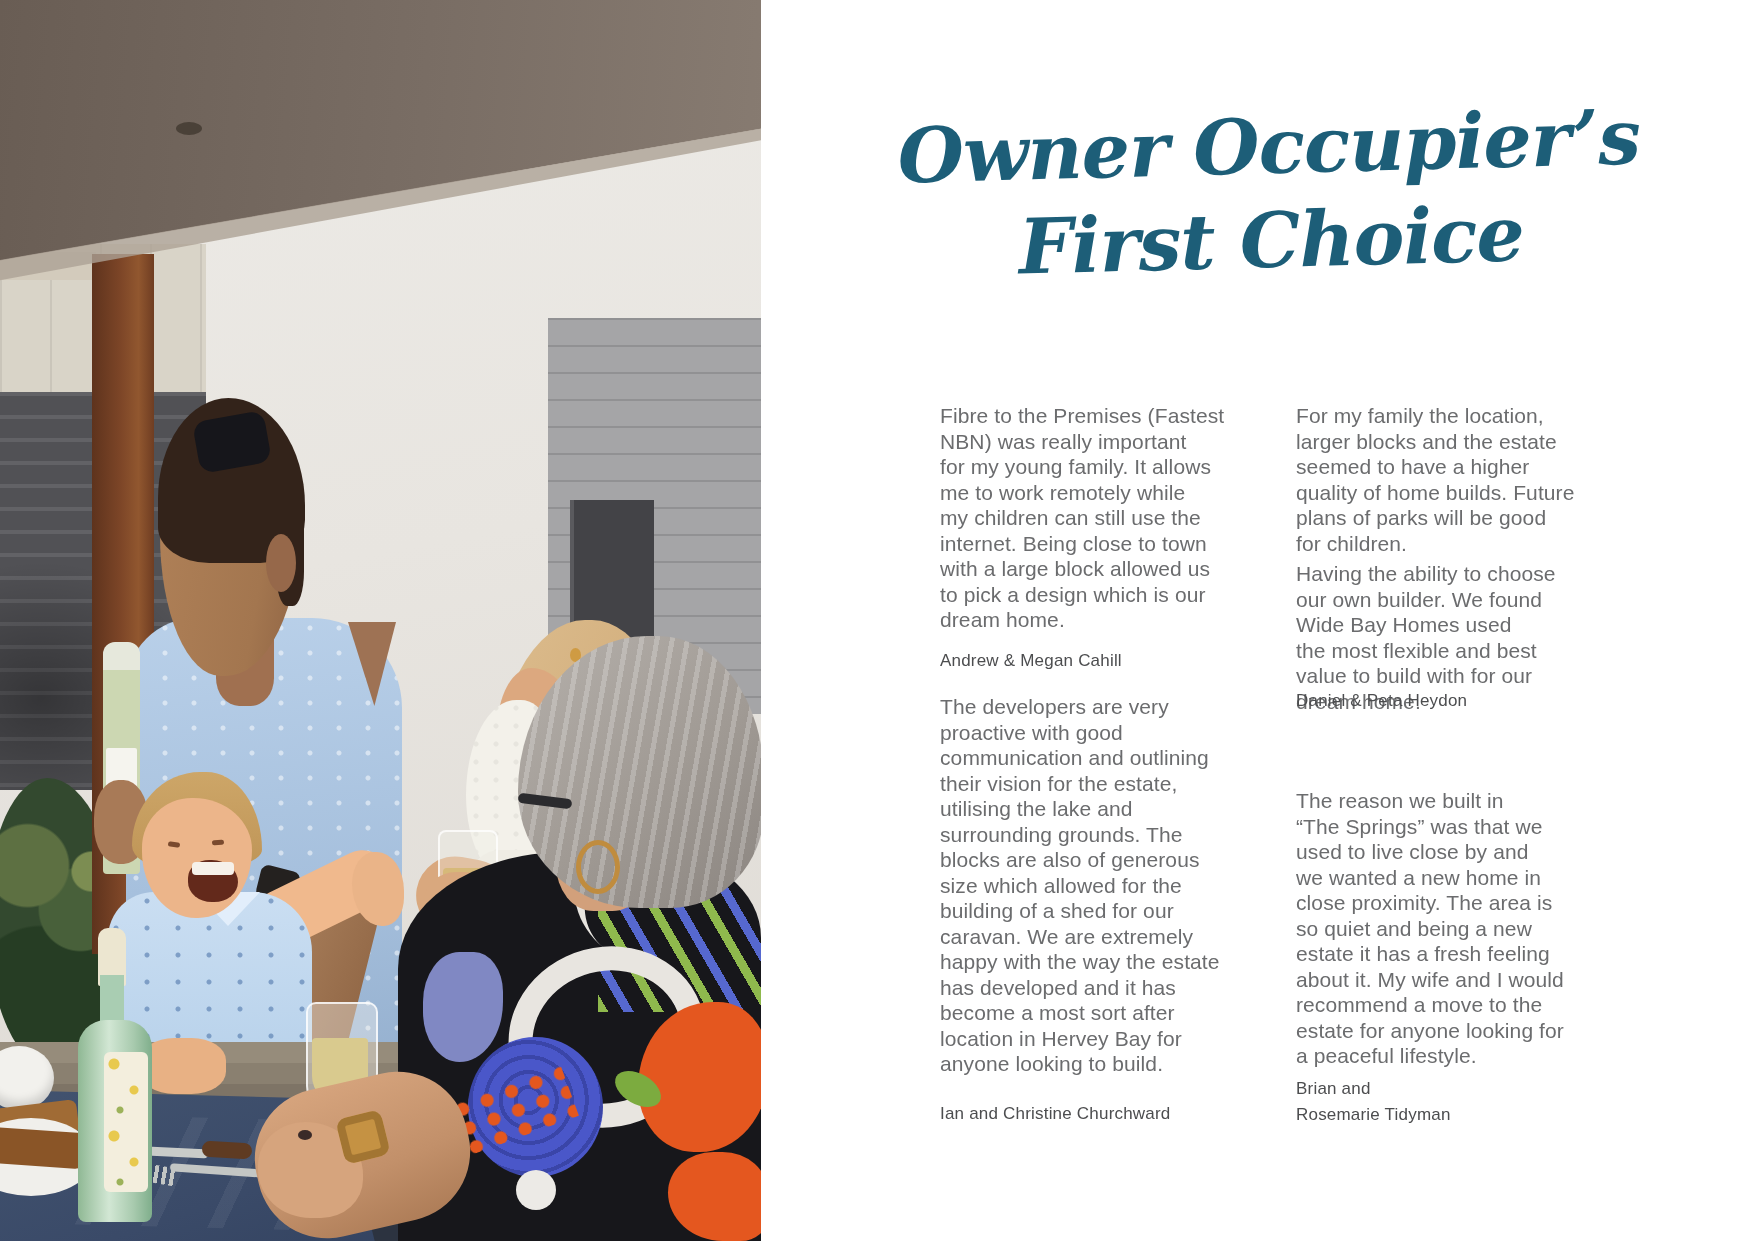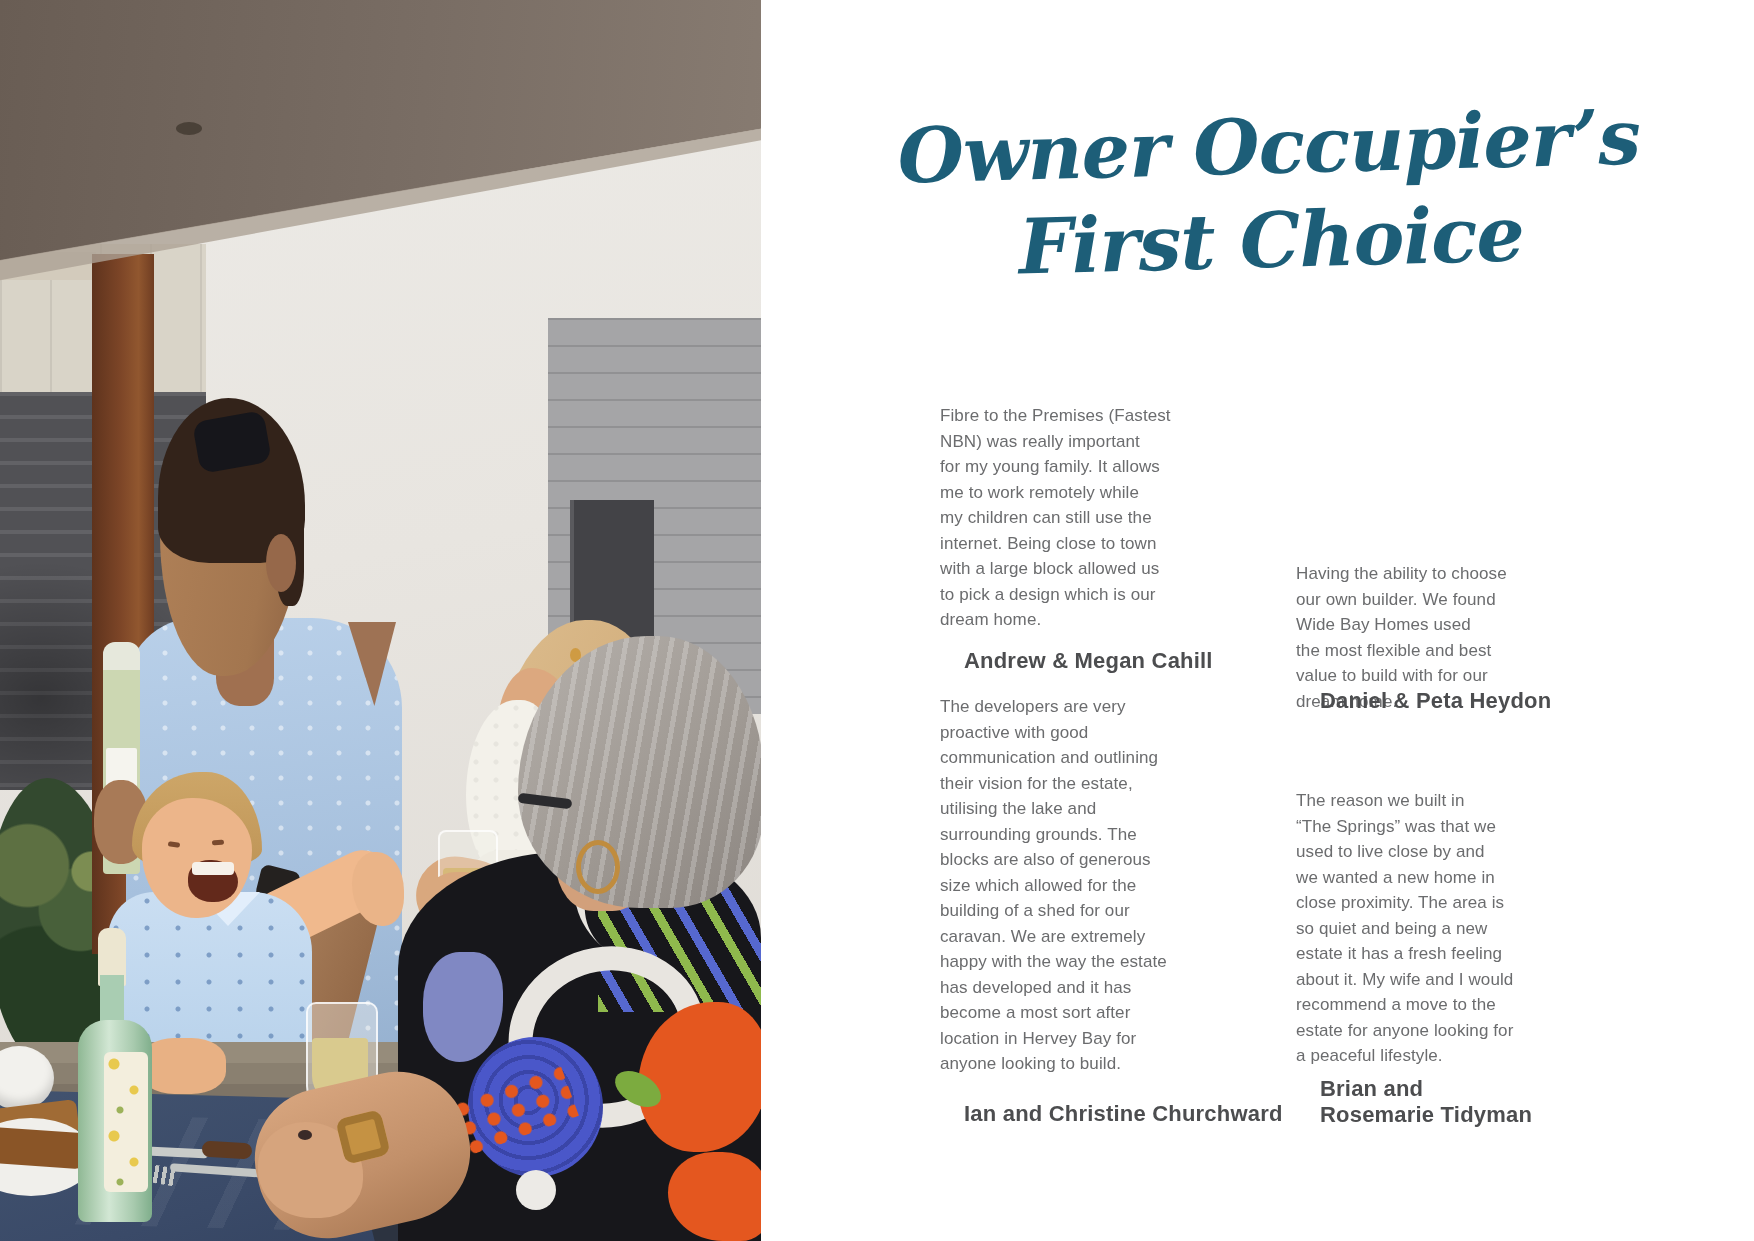--- a/index.html
+++ b/index.html
@@ -108,22 +108,22 @@
   .gm-p-green{left:215px;top:222px;width:50px;height:30px;border-radius:50%;background:#7cab3f;transform:rotate(30deg);}
   .gm-arm{left:255px;top:1080px;width:215px;height:150px;border-radius:70px;background:linear-gradient(170deg,#d8a67f 0%,#c2906a 60%,#ab7a55 100%);transform:rotate(-13deg);}
   .gm-hand{left:258px;top:1122px;width:105px;height:96px;border-radius:45% 55% 40% 50%;background:#d6a47d;}
   .gm-ring{left:298px;top:1130px;width:14px;height:10px;border-radius:50%;background:#3a2a28;}
   .gm-watch{left:340px;top:1114px;width:46px;height:46px;border-radius:10px;background:#c59243;transform:rotate(-14deg);box-shadow:inset 0 0 0 8px rgba(120,82,30,.45);}
 
   
   .title{left:770px;top:100px;width:1000px;text-align:center;white-space:pre-line;
     font-family:"DejaVu Serif",serif;font-style:italic;font-weight:700;
     font-size:76px;line-height:94px;color:#1d5e78;letter-spacing:-1px;transform:rotate(-1.5deg);}
-  .q{width:330px;white-space:pre-line;font-size:17px;line-height:25.5px;color:#6b6c6e;letter-spacing:.1px;}
-  .attr{width:330px;white-space:pre-line;font-size:22px;line-height:26px;color:#4c4d4f;font-weight:700;letter-spacing:.2px;margin-left:24px;}
+  .q{width:330px;white-space:pre-line;font-size:21px;line-height:25.5px;color:#6b6c6e;letter-spacing:.1px;}
+  .attr{width:330px;white-space:pre-line;font-size:17px;line-height:26px;color:#4c4d4f;font-weight:400;letter-spacing:.2px;}
   .c1{left:940px;}
   .c2{left:1296px;}
   .c1q1{top:403px;} .c1a1{top:648px;} .c1q2{top:694px;} .c1a2{top:1101px;}
   .c2q1{top:403px;} .c2q2{top:561px;} .c2a1{top:688px;} .c2q3{top:788px;} .c2a2{top:1076px;}
 </style>
 </head>
 <body>
 
 <div class="page">
 
@@ -250,20 +250,26 @@
 size which allowed for the
 building of a shed for our
 caravan. We are extremely
 happy with the way the estate
 has developed and it has
 become a most sort after
 location in Hervey Bay for
 anyone looking to build.</div>
   <div class="ab attr c1 c1a2">Ian and Christine Churchward</div>
 
+  <div class="ab q c2 c2q1">For my family the location,
+larger blocks and the estate
+seemed to have a higher
+quality of home builds. Future
+plans of parks will be good
+for children.</div>
   <div class="ab q c2 c2q2">Having the ability to choose
 our own builder. We found
 Wide Bay Homes used
 the most flexible and best
 value to build with for our
 dream home.</div>
   <div class="ab attr c2 c2a1">Daniel &amp; Peta Heydon</div>
   <div class="ab attr c2 c2a2">Brian and
 Rosemarie Tidyman</div>
   <div class="ab q c2 c2q3">The reason we built in

